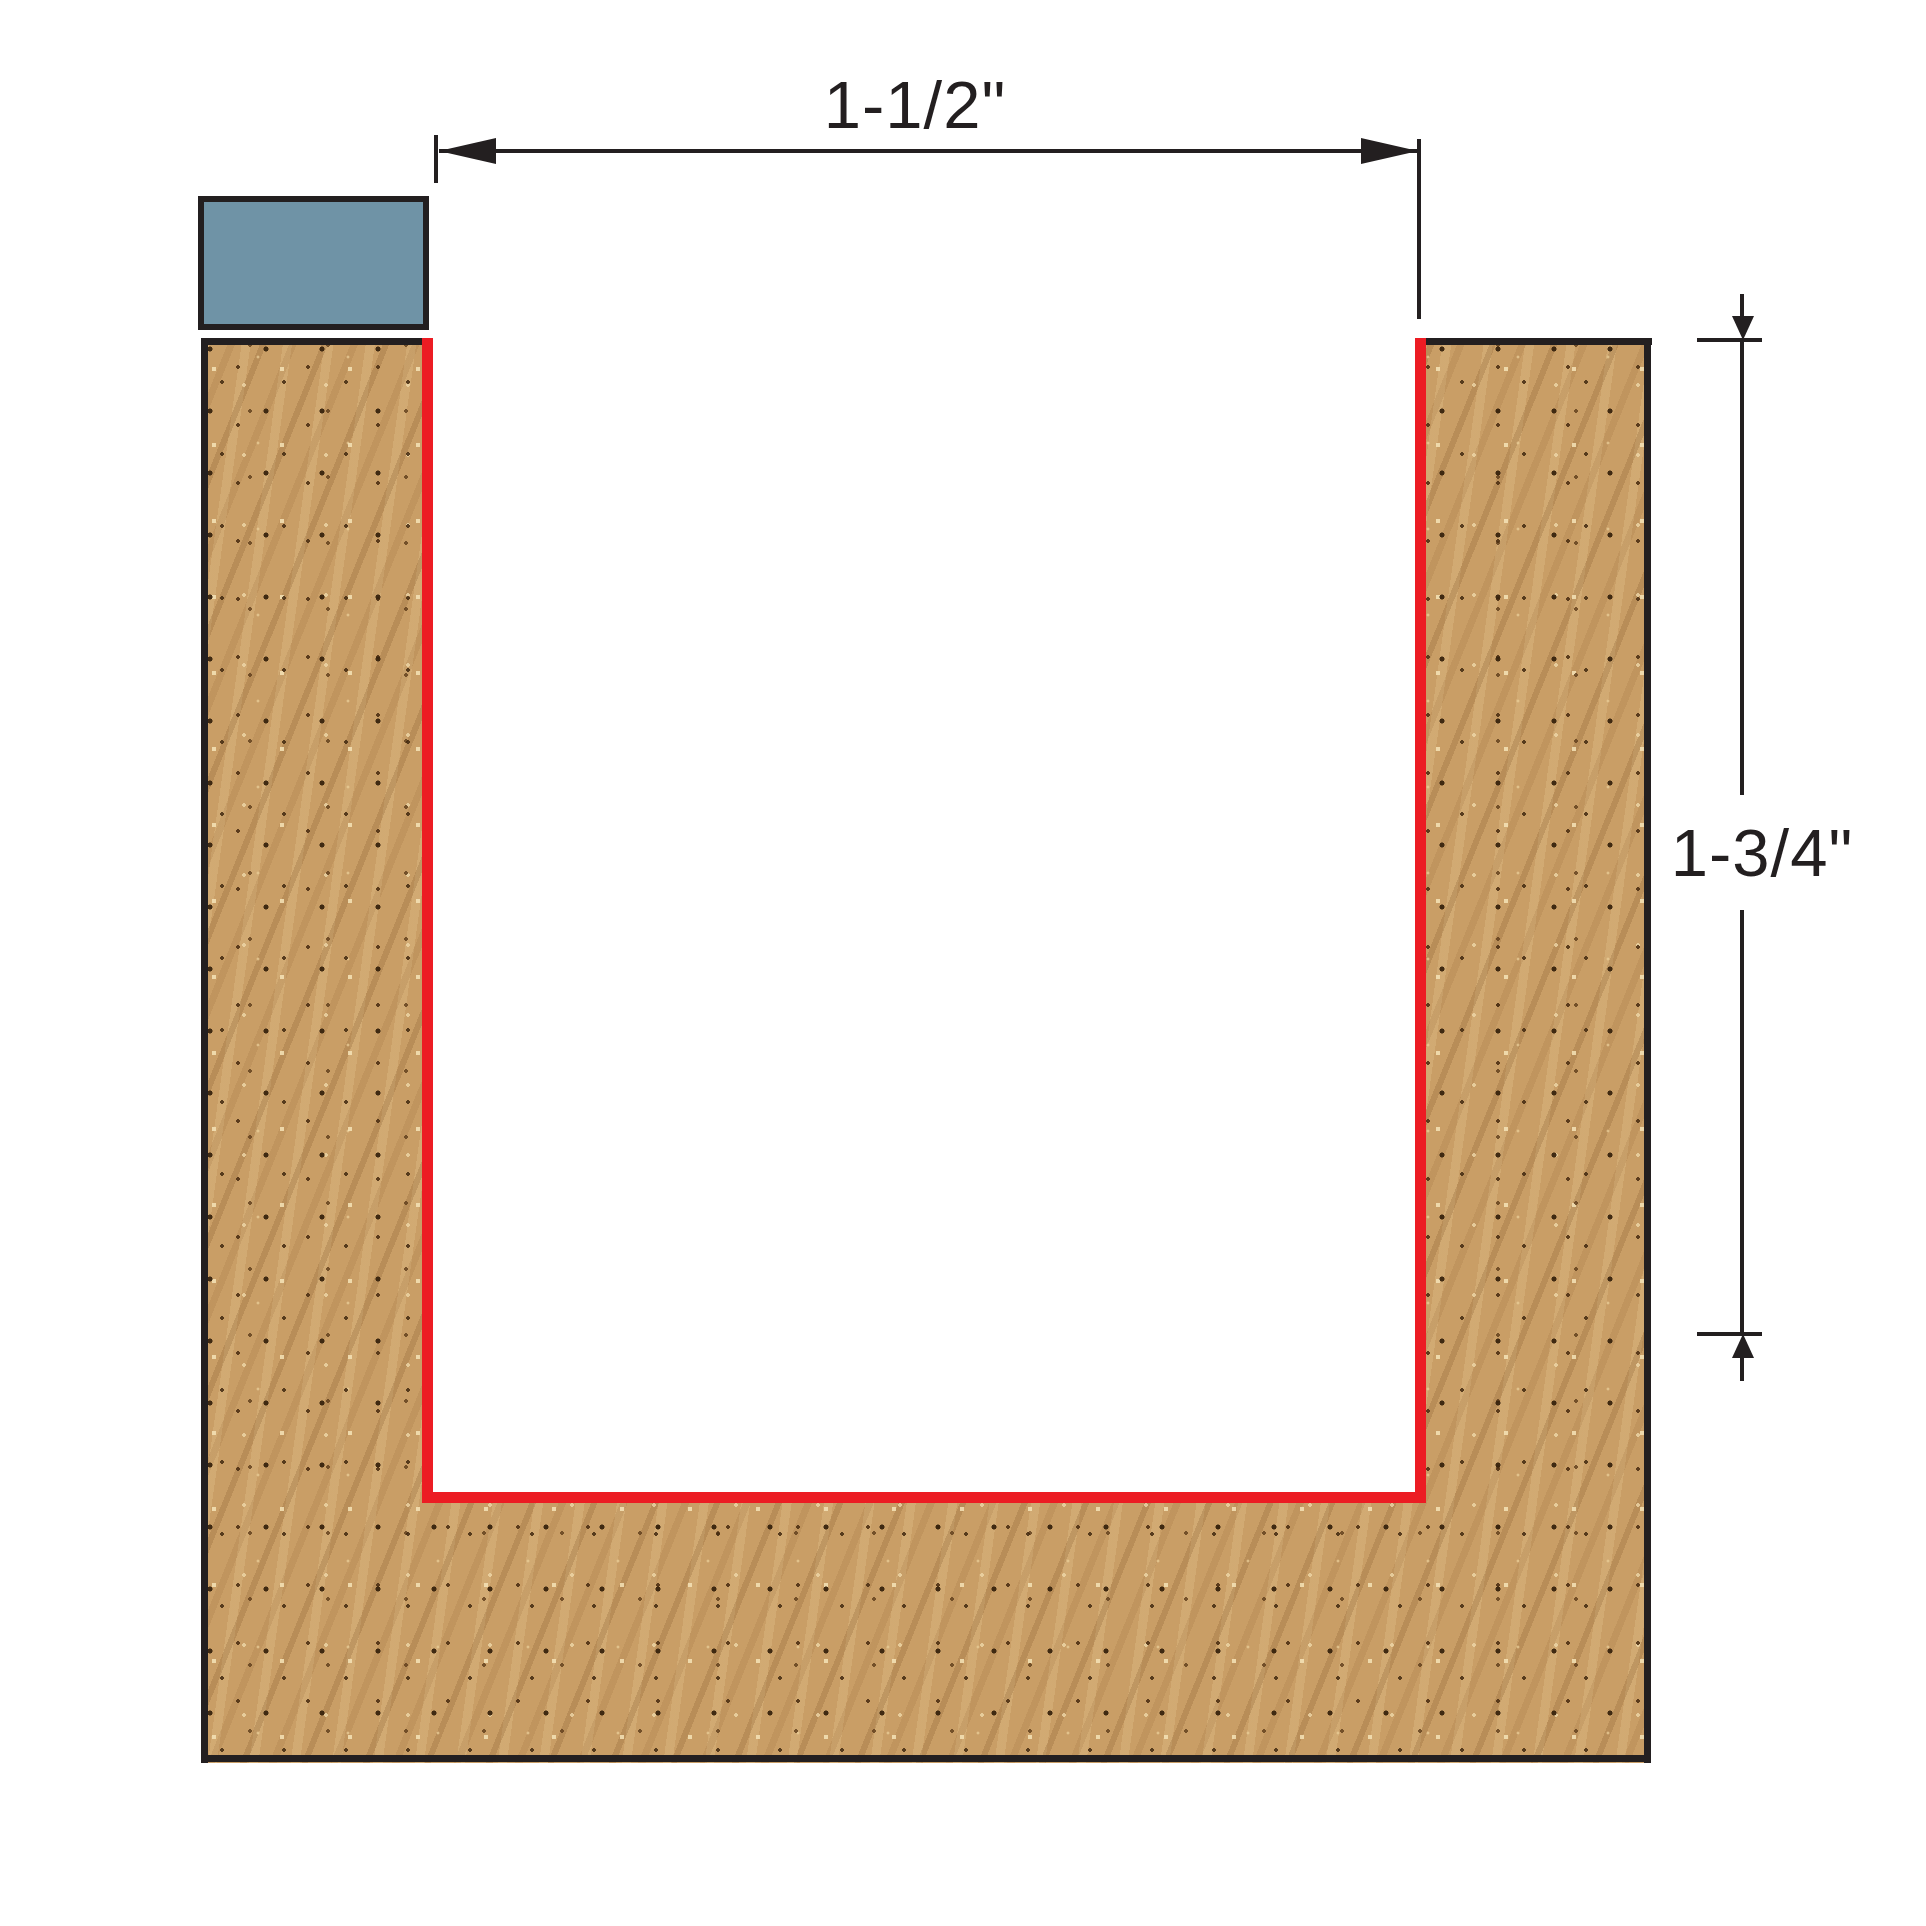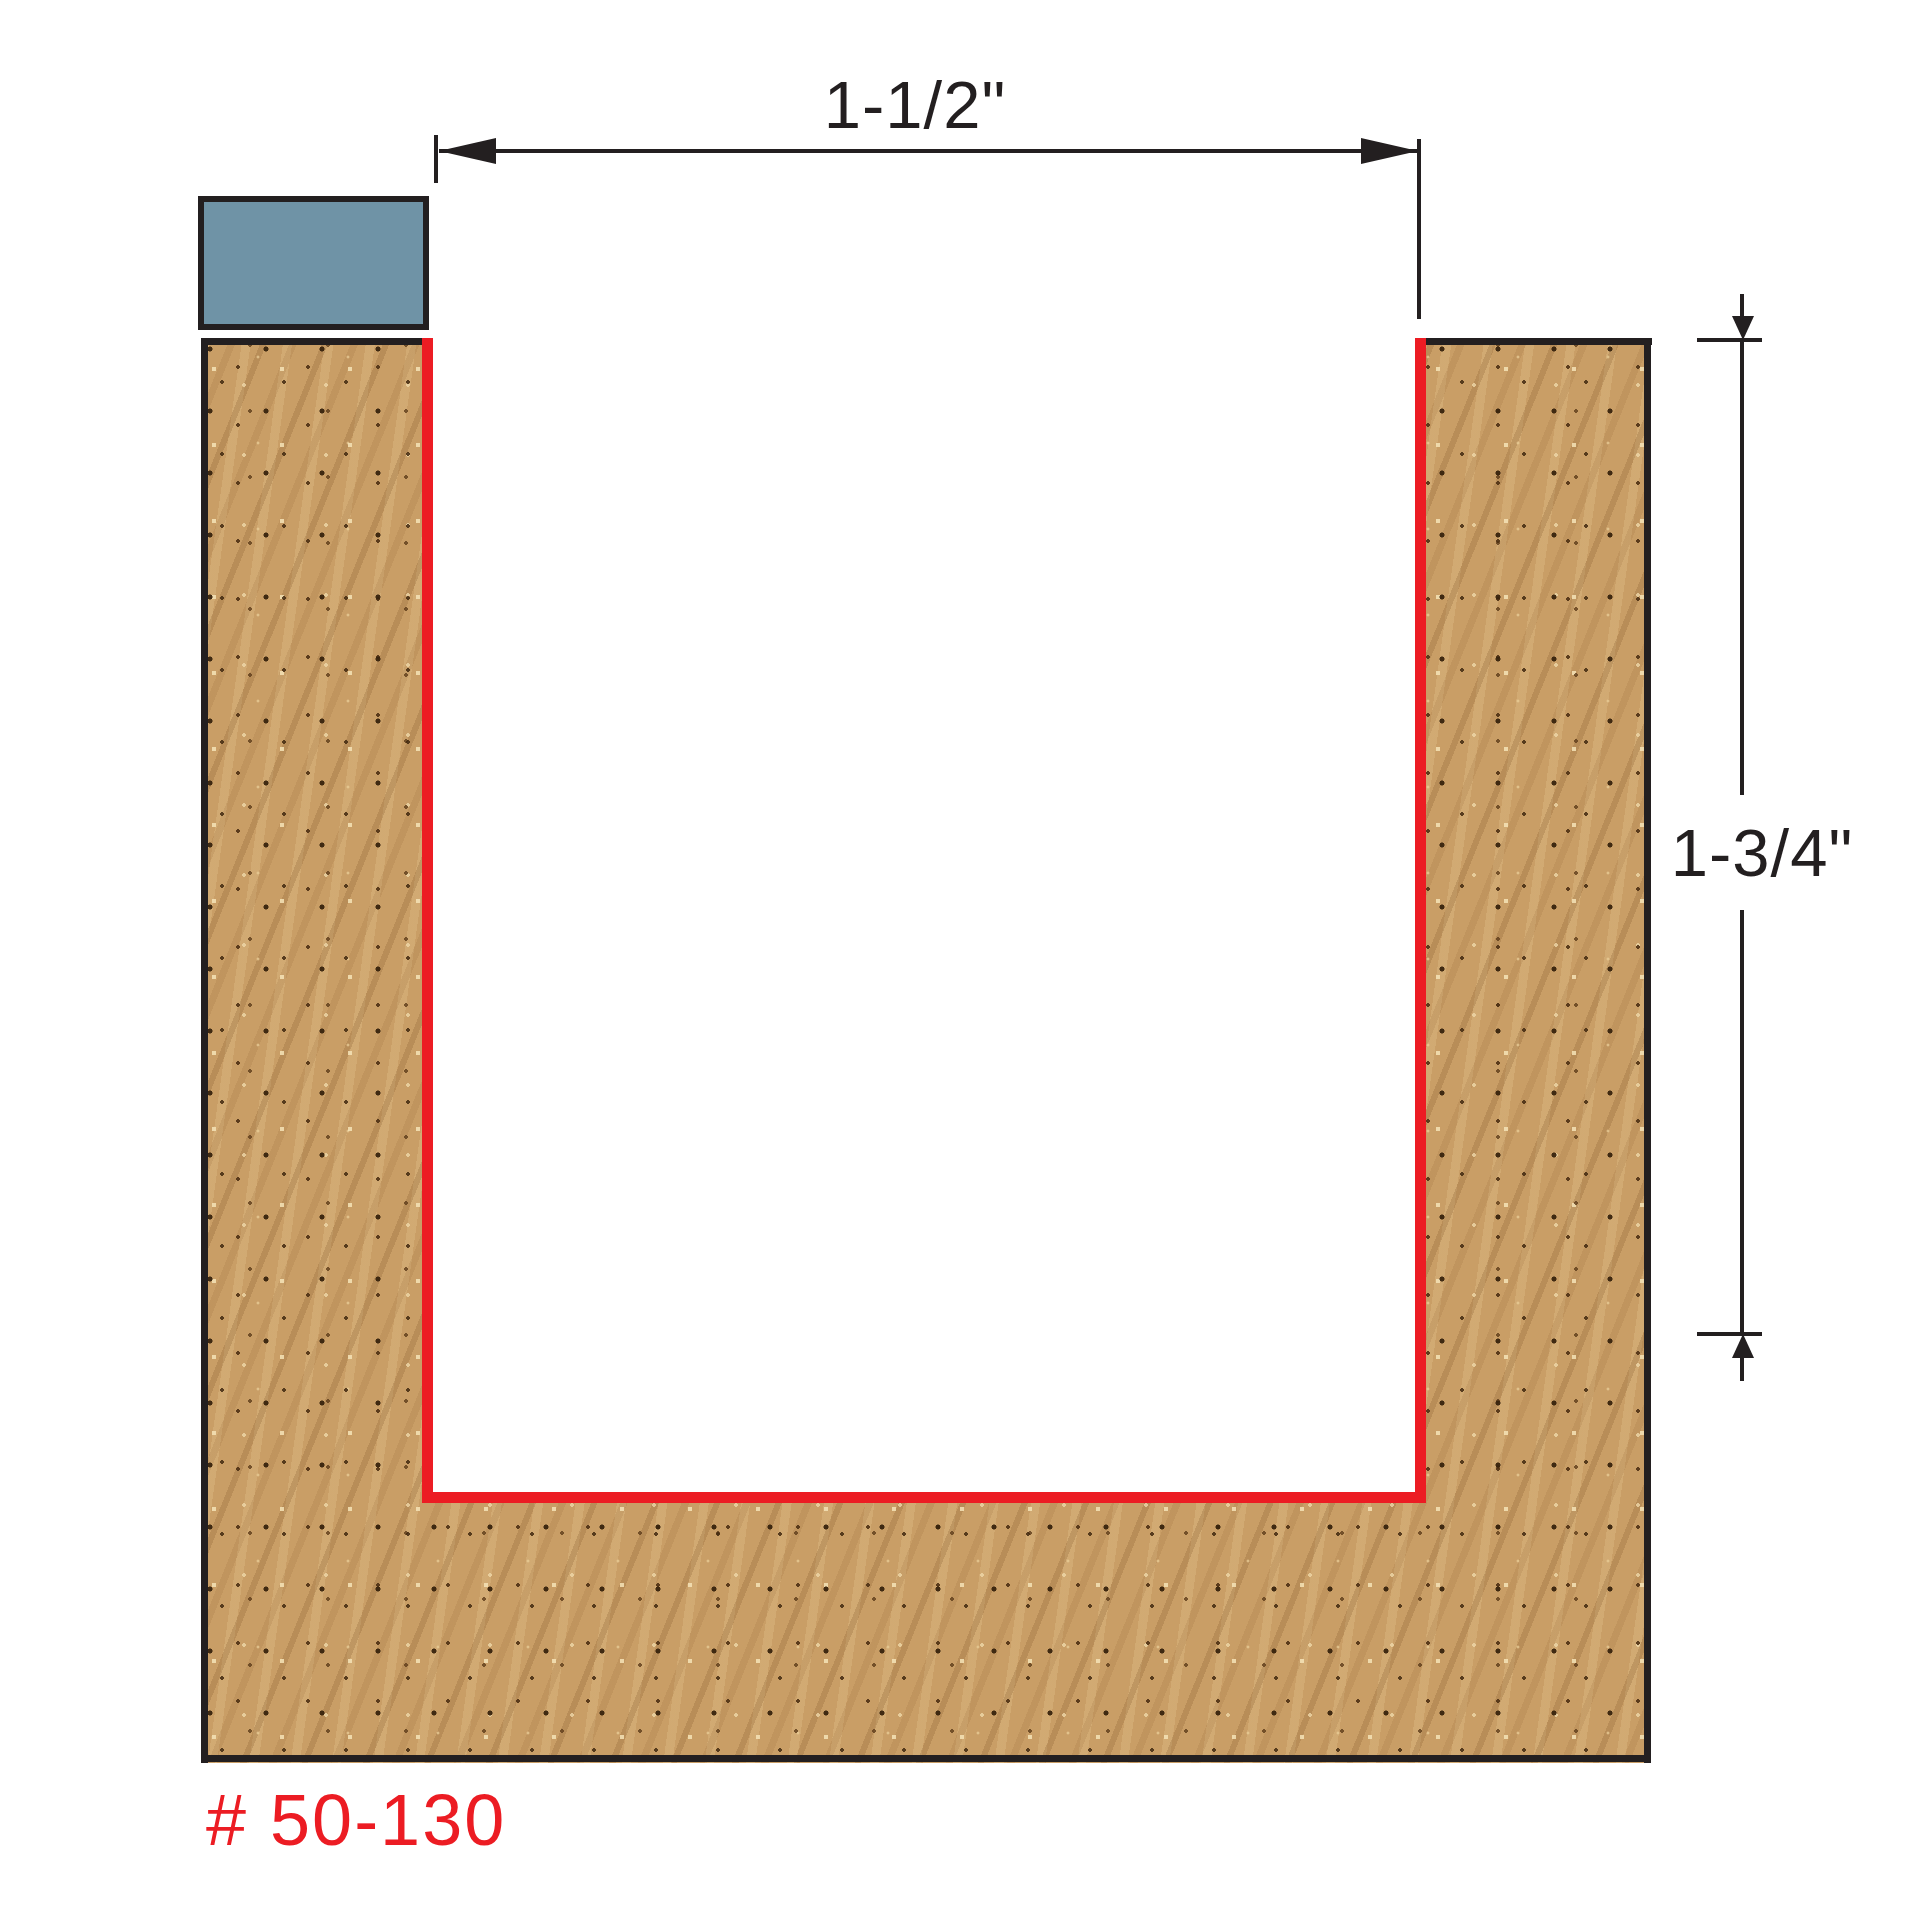--- a/index.html
+++ b/index.html
@@ -151,16 +151,15 @@
     <div class="abs dline v-dimline-upper"></div>
     <div class="abs dline v-dimline-lower"></div>
     <div class="abs dline tick-top"></div>
     <div class="abs dline tick-bottom"></div>
     <div class="abs dline tail-top"></div>
     <div class="abs dline tail-bottom"></div>
     <div class="abs arrow a-down"></div>
     <div class="abs arrow a-up"></div>
   </div>
 
-  <div class="abs part-number"># 50-130</div>
 
 </div>
 
 
 </body></html>

